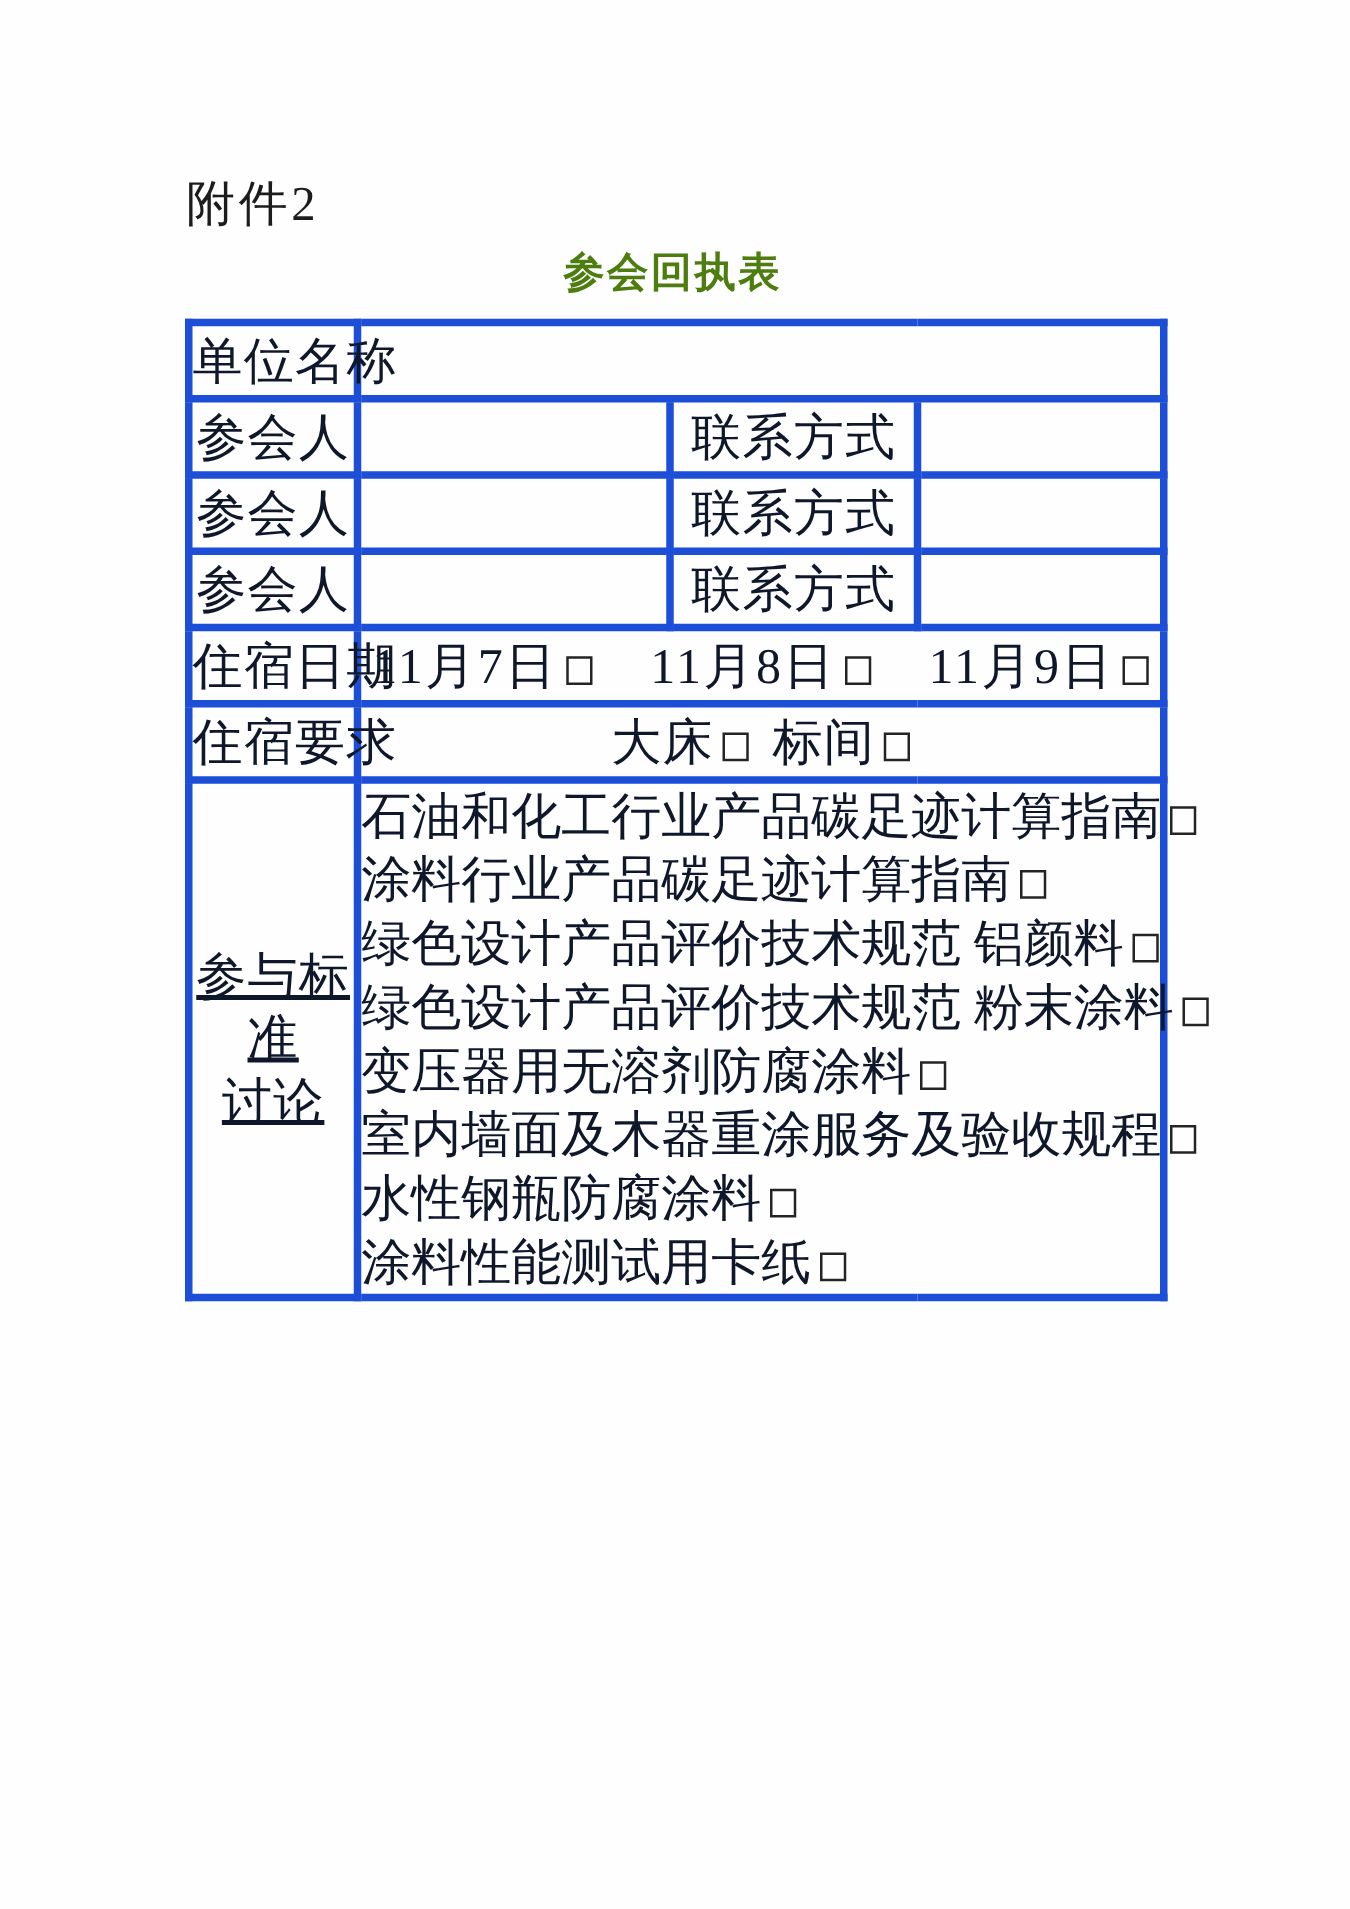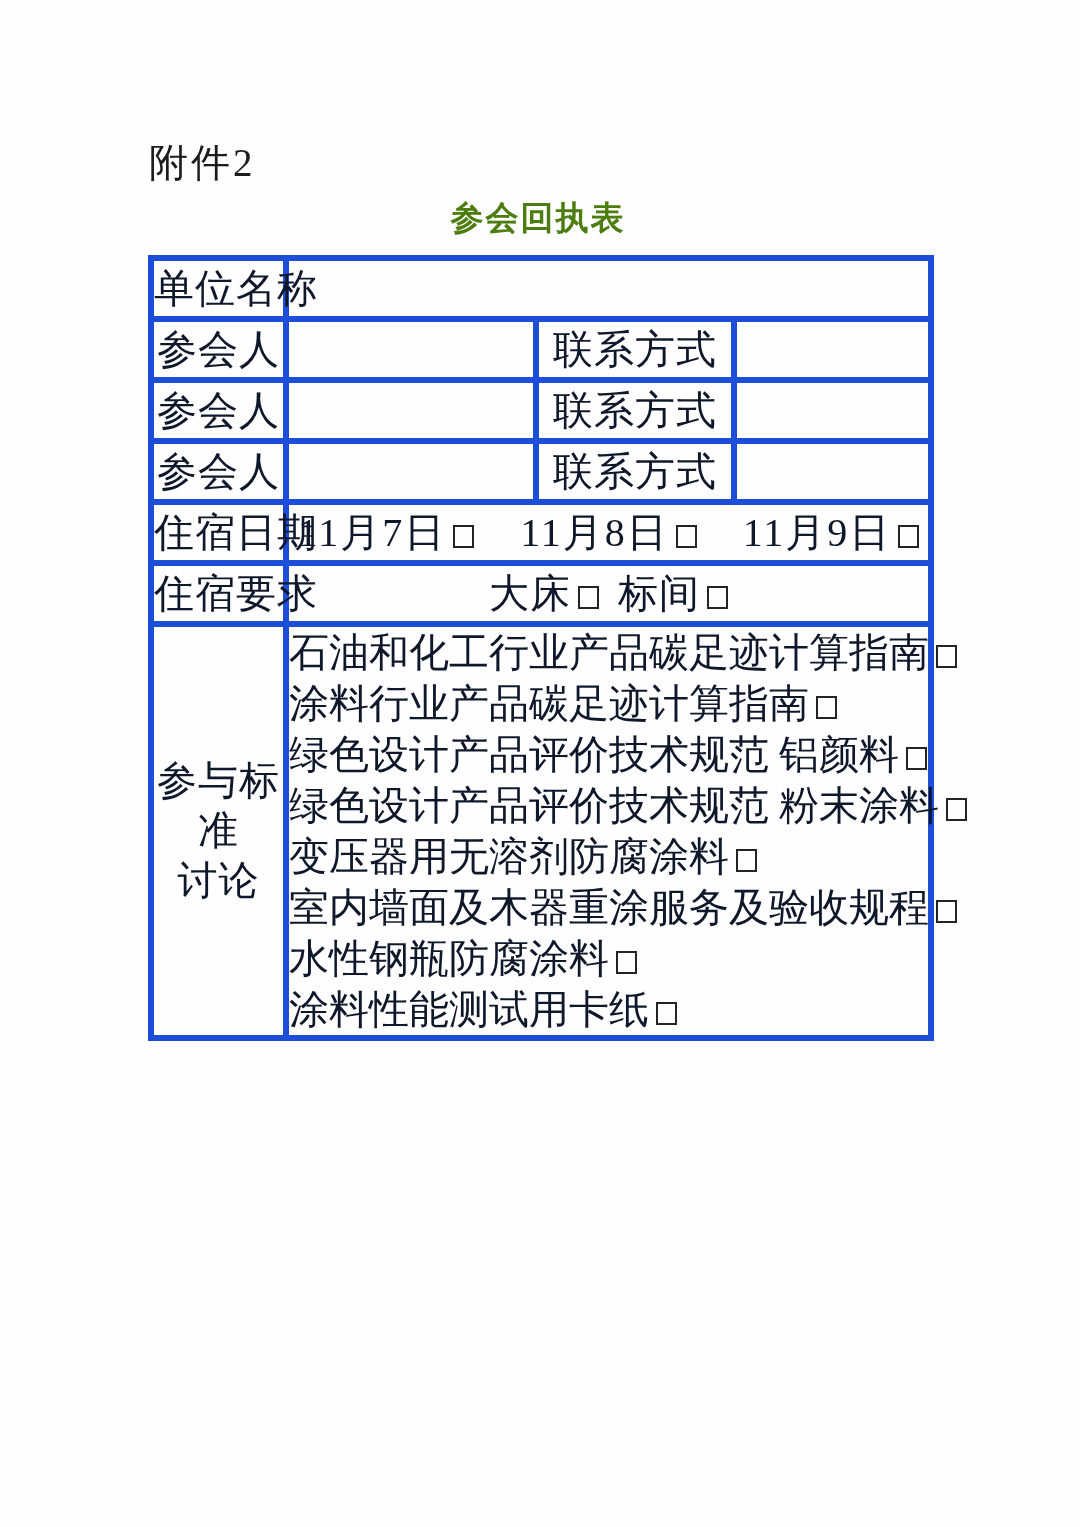--- a/index.html
+++ b/index.html
@@ -70,21 +70,21 @@
   .opt { white-space: nowrap; }
   .cb {
     display: inline-block;
     width: 21px; height: 23px;
     border: 2px solid #242424;
     margin-left: 7px;
     vertical-align: -2px;
     background: #fefefe;
   }
   .std-label-cell { text-align: center; }
-  .std-label-line { line-height: 50px; letter-spacing: 1px; }
+  .std-label-line { line-height: 50px; letter-spacing: 1px; text-decoration: underline; }
   .std-cell {
     vertical-align: top;
     padding: 3px 0 0 10px;
   }
   .std-line {
     height: 51px;
     line-height: 51px;
     white-space: nowrap;
   }
 </style>

